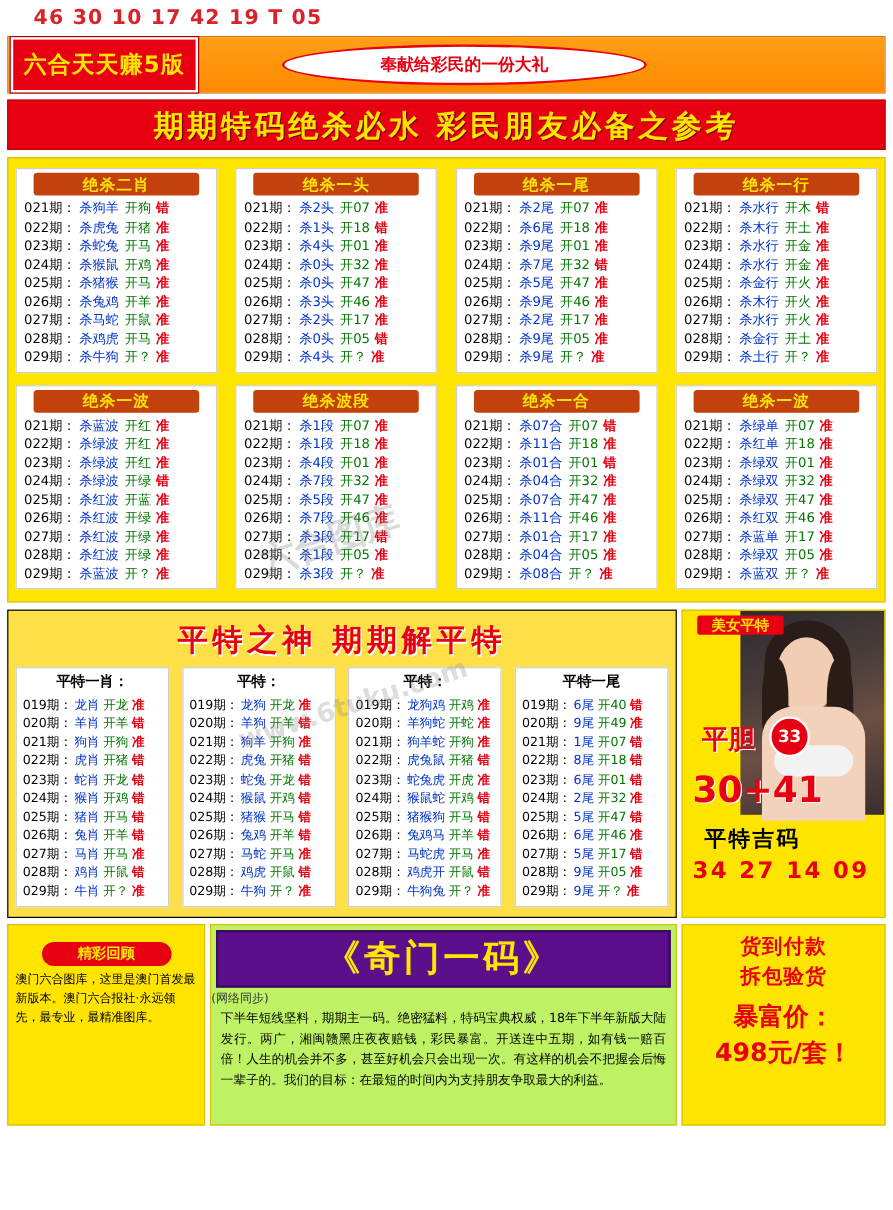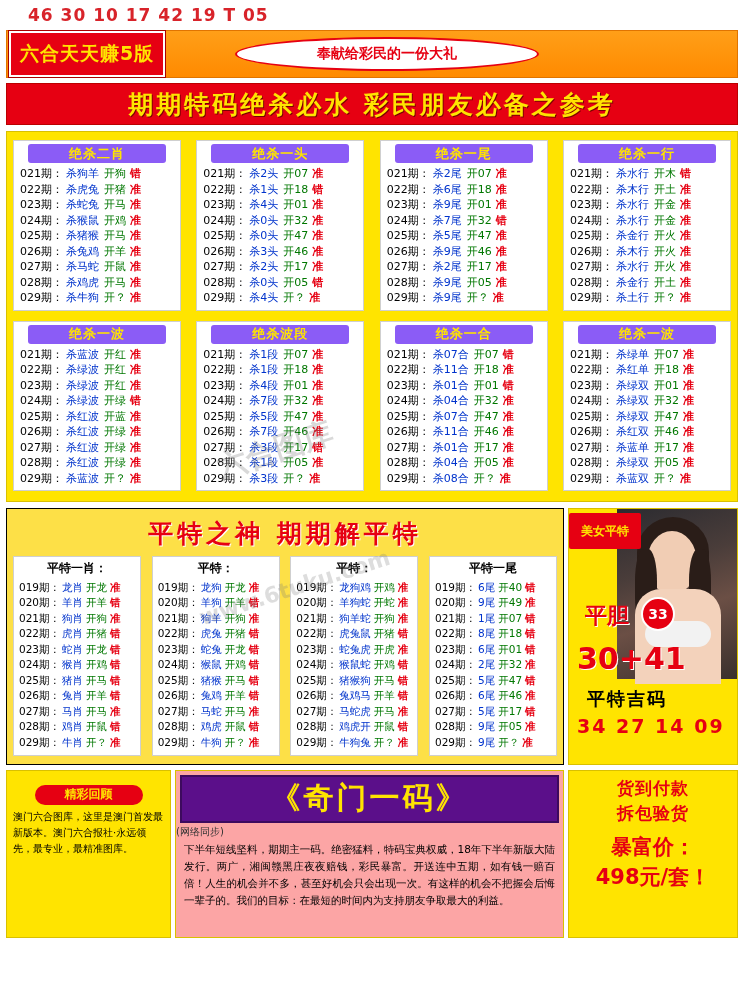--- a/index.html
+++ b/index.html
@@ -56,21 +56,21 @@
     padding:8px 6px 10px 6px;
   }
   .grid4{display:flex;justify-content:space-between;}
   .grid4 + .grid4{margin-top:10px;}
   .card{
     width:166px;background:#fff;border:1px solid #cfcfcf;
     padding:0 0 4px 0;
   }
   .card .title{
     margin:3px auto 3px auto;width:138px;height:19px;
-    background:#8b5cf6;border-radius:3px;
+    background:#c2410c;border-radius:3px;
     color:#ffe400;font-size:13px;font-weight:bold;
     display:flex;align-items:center;justify-content:center;
     letter-spacing:1px;
   }
   .rowline{
     display:flex;align-items:center;padding:0 6px;height:15.5px;
     font-size:11px;white-space:nowrap;
   }
   .rowline .iss{color:#000;}
   .rowline .kill{color:#0033cc;margin-left:3px;}
@@ -104,21 +104,21 @@
   .gline .kill{color:#0033cc;margin-left:2px;}
   .gline .open{color:#007700;margin-left:3px;}
   .gline .res{margin-left:3px;font-weight:bold;color:#e60012;}
 
   
   .girl{
     width:168px;background:#ffe400;border:1px solid #d9c000;position:relative;
     overflow:hidden;
   }
   .girlTag{
-    position:absolute;left:0;top:4px;width:72px;height:36px;background:#e60012;
+    position:absolute;left:12px;top:4px;width:72px;height:16px;background:#e60012;
     color:#ffe400;font-size:12px;font-weight:bold;display:flex;align-items:center;justify-content:center;
     z-index:3;border-radius:2px;
   }
   .photo{
     position:absolute;right:0;top:0;width:120px;height:170px;
     background:linear-gradient(160deg,#2b2b30 0%,#4a3d3a 35%,#6b4f45 60%,#3a2f2c 100%);
     z-index:1;
   }
   .photo .face{
     position:absolute;left:30px;top:22px;width:50px;height:62px;border-radius:50% 50% 45% 45%;
@@ -167,21 +167,21 @@
   }
 
   
   .bottom{margin:5px 6px 0 6px;display:flex;gap:4px;height:168px;}
   .bleft{width:155px;background:#ffe400;border:1px solid #d9c000;position:relative;padding:4px;}
   .bleftTag{
     width:108px;height:20px;background:#e60012;color:#ffe400;border-radius:10px;
     display:flex;align-items:center;justify-content:center;font-size:12px;font-weight:bold;margin:10px auto 4px auto;
   }
   .bleftTxt{font-size:10px;line-height:16px;color:#000;padding:0 2px;}
-  .bmid{flex:1;background:#fca5a5;border:1px solid #d9c000;position:relative;}
+  .bmid{flex:1;background:#bef264;border:1px solid #d9c000;position:relative;}
   .purple{
     margin:4px 4px 0 4px;height:44px;background:#5b0f8a;border:2px solid #3d0a5e;
     display:flex;align-items:center;justify-content:center;
     color:#ffe400;font-size:30px;font-weight:bold;letter-spacing:3px;
   }
   .netsync{text-align:left;padding:2px 8px 0 0;font-size:10px;color:#333;}
   .bmidTxt{font-size:10.5px;line-height:17px;color:#000;padding:2px 8px;text-align:justify;}
   .bright{width:168px;background:#ffe400;border:1px solid #d9c000;text-align:center;padding-top:6px;}
   .brLine1{font-size:17px;font-weight:bold;color:#e60012;letter-spacing:1px;}
   .brLine2{font-size:17px;font-weight:bold;color:#e60012;letter-spacing:1px;margin-top:2px;}

